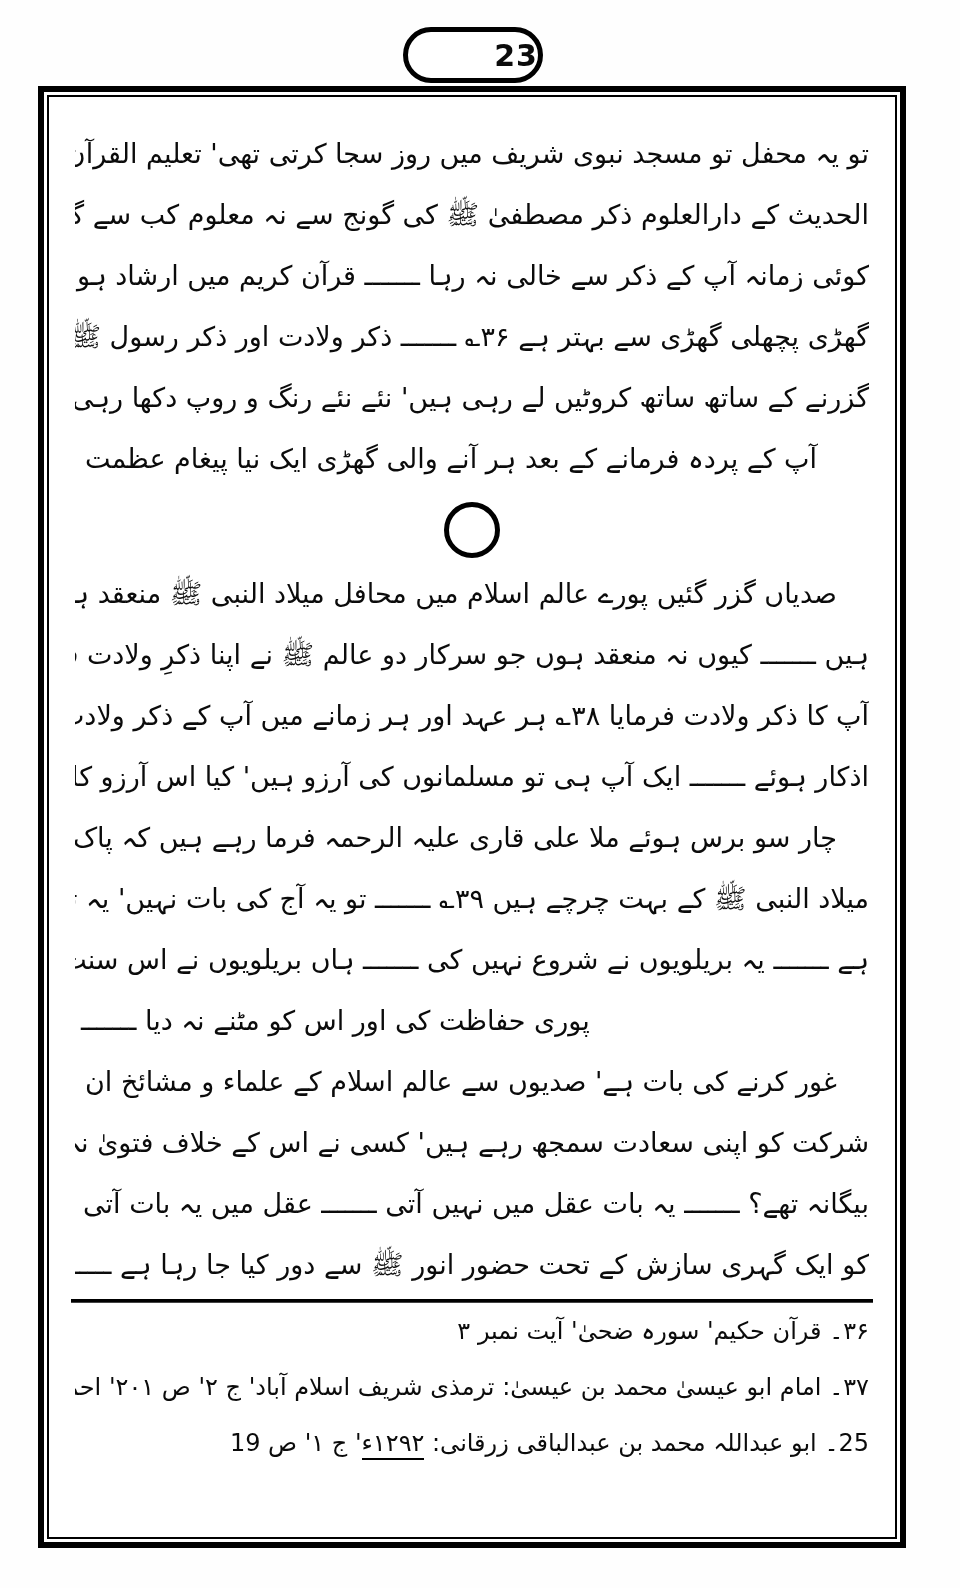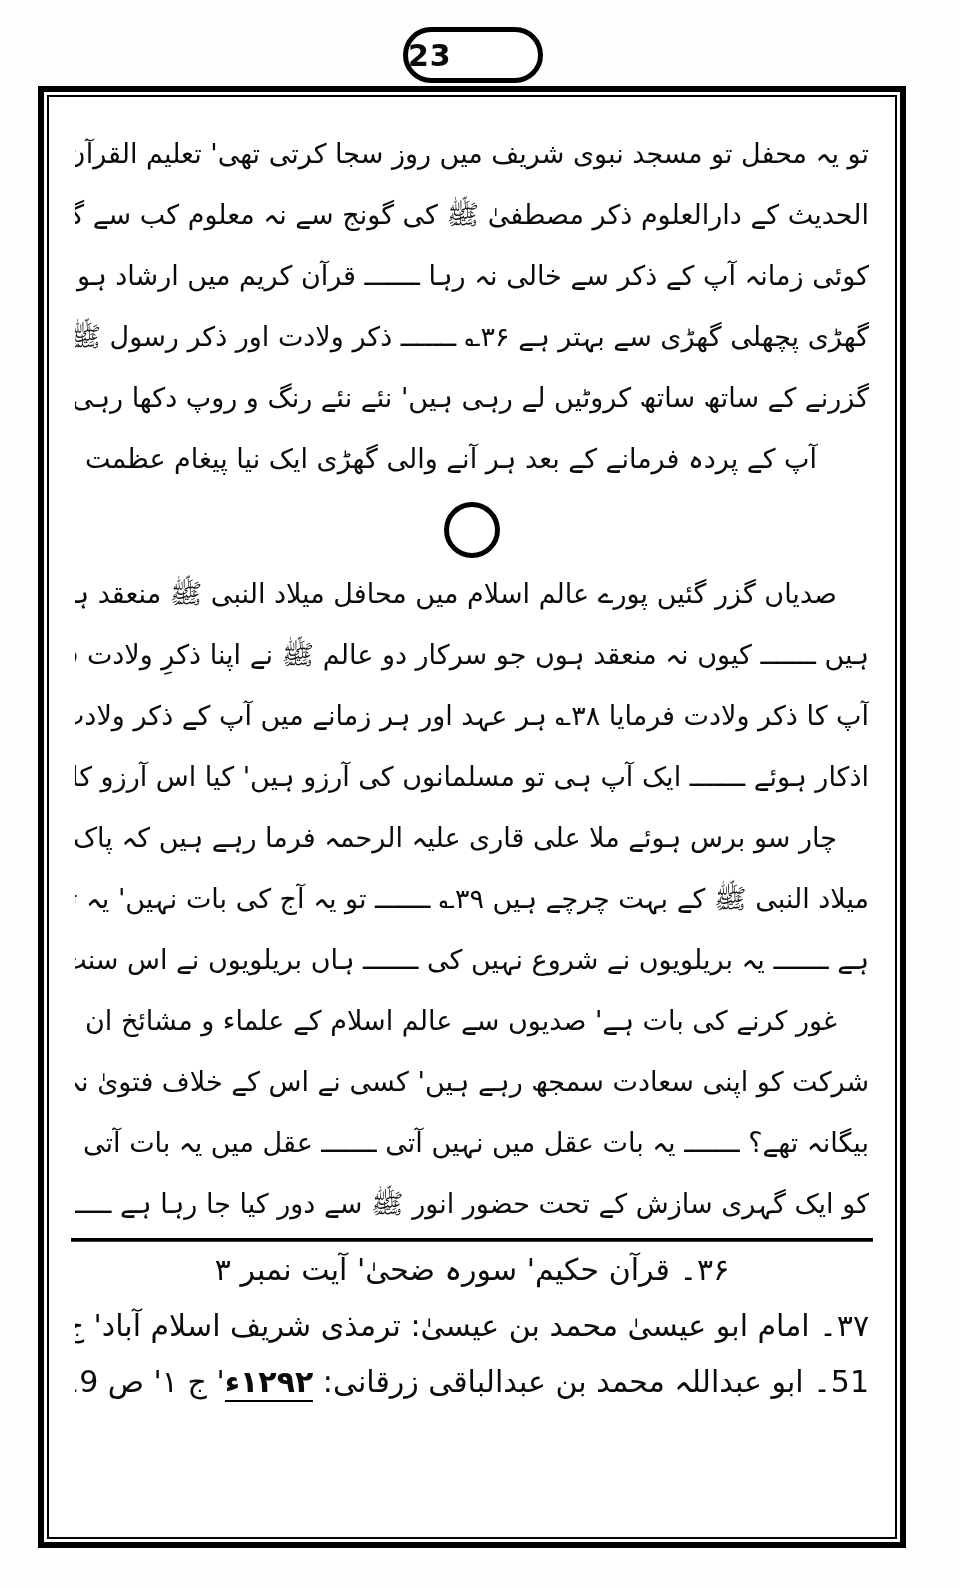--- a/index.html
+++ b/index.html
@@ -6,21 +6,21 @@
   body{
     width:960px;height:1588px;position:relative;
     background:#fefefe;color:#0b0b0b;
     font-family:"DejaVu Sans","Liberation Sans",sans-serif;
     overflow:hidden;
   }
   
   .badge{
     position:absolute;top:27px;left:403px;width:140px;height:56px;
     border:5px solid #000;border-radius:32px;
-    display:flex;align-items:center;justify-content:flex-start;
+    display:flex;align-items:center;justify-content:flex-end;
     font-size:30px;font-weight:bold;letter-spacing:1px;
     background:#fff;box-sizing:border-box;direction:ltr;
   }
   
   .frame-outer{
     position:absolute;left:38px;top:86px;width:868px;height:1462px;
     border:6px solid #000;box-sizing:border-box;background:#fff;
   }
   .frame-inner{
     position:absolute;inset:3px;border:2px solid #000;box-sizing:border-box;
@@ -40,25 +40,25 @@
   .line-left{text-align:left;padding-left:6px;}
   .divider-circle{
     width:46px;height:46px;border:5px solid #000;border-radius:50%;
     margin:13px auto 5px auto;background:#fff;
   }
   .footnote-rule{
     height:3px;background:#000;margin:4px -4px 0 -4px;
     border-bottom:1px solid #444;
   }
   .fn{
-    height:56px;line-height:56px;font-size:30px;
-    text-align:center;white-space:nowrap;overflow:hidden;
+    height:56px;line-height:56px;font-size:24px;
+    text-align:right;white-space:nowrap;overflow:hidden;
   }
   .fn:first-of-type{margin-top:8px;}
-  .u{border-bottom:2px solid #000;padding-bottom:1px;font-weight:bold;}
+  .u{border-bottom:2px solid #000;padding-bottom:1px;}
 </style>
 </head>
 <body>
 
 <div class="badge">
   <span>23</span>
 </div>
 
 <div class="frame-outer">
   <div class="frame-inner">
@@ -75,27 +75,28 @@
       <div class="divider-circle"></div>
 
       <div class="bl indent-start">صدیاں گزر گئیں پورے عالم اسلام میں محافل میلاد النبی ﷺ منعقد ہو رہی</div>
       <div class="bl">ہیں ـــــــ کیوں نہ منعقد ہوں جو سرکار دو عالم ﷺ نے اپنا ذکرِ ولادت فرمایا' ۳۷؎ صحابہ نے</div>
       <div class="bl">آپ کا ذکر ولادت فرمایا ۳۸؎ ہر عہد اور ہر زمانے میں آپ کے ذکر ولادت اور آپ کے ذکر</div>
       <div class="bl">اذکار ہوئے ـــــــ ایک آپ ہی تو مسلمانوں کی آرزو ہیں' کیا اس آرزو کا بھی ذکر نہ ہوگا؟</div>
 
       <div class="bl indent-start">چار سو برس ہوئے ملا علی قاری علیہ الرحمہ فرما رہے ہیں کہ پاک و ہند میں محافل</div>
       <div class="bl">میلاد النبی ﷺ کے بہت چرچے ہیں ۳۹؎ ـــــــ تو یہ آج کی بات نہیں' یہ تو صدیوں کی بات</div>
       <div class="bl">ہے ـــــــ یہ بریلویوں نے شروع نہیں کی ـــــــ ہاں بریلویوں نے اس سنت قدیمہ کی پوری</div>
+      <div class="bl line-left">پوری حفاظت کی اور اس کو مٹنے نہ دیا ـــــــ</div>
 
       <div class="bl indent-start">غور کرنے کی بات ہے' صدیوں سے عالم اسلام کے علماء و مشائخ ان محافل میں</div>
       <div class="bl">شرکت کو اپنی سعادت سمجھ رہے ہیں' کسی نے اس کے خلاف فتویٰ نہ دیا' کیا وہ سب دین سے</div>
       <div class="bl">بیگانہ تھے؟ ـــــــ یہ بات عقل میں نہیں آتی ـــــــ عقل میں یہ بات آتی ہے کہ مسلمانانِ عالم</div>
       <div class="bl">کو ایک گہری سازش کے تحت حضور انور ﷺ سے دور کیا جا رہا ہے ـــــــ تا کہ ان میں</div>
 
       <div class="footnote-rule"></div>
 
       <div class="fn">۳۶۔ قرآن حکیم' سورہ ضحیٰ' آیت نمبر ۳</div>
       <div class="fn">۳۷۔ امام ابو عیسیٰ محمد بن عیسیٰ:    ترمذی شریف اسلام آباد' ج ۲' ص ۲۰۱' احمد بن حنبل: مسند</div>
-      <div class="fn"><span>51۔ ابو عبداللہ محمد بن عبدالباقی زرقانی:    </span><span class="u">۱۲۹۲ء</span><span>' ج ۱' ص 19</span></div>
+      <div class="fn"><span>25۔ ابو عبداللہ محمد بن عبدالباقی زرقانی:    </span><span class="u">۱۲۹۲ء</span><span>' ج ۱' ص 19</span></div>
 
     </div>
   </div>
 </div>
 
 </body></html>

